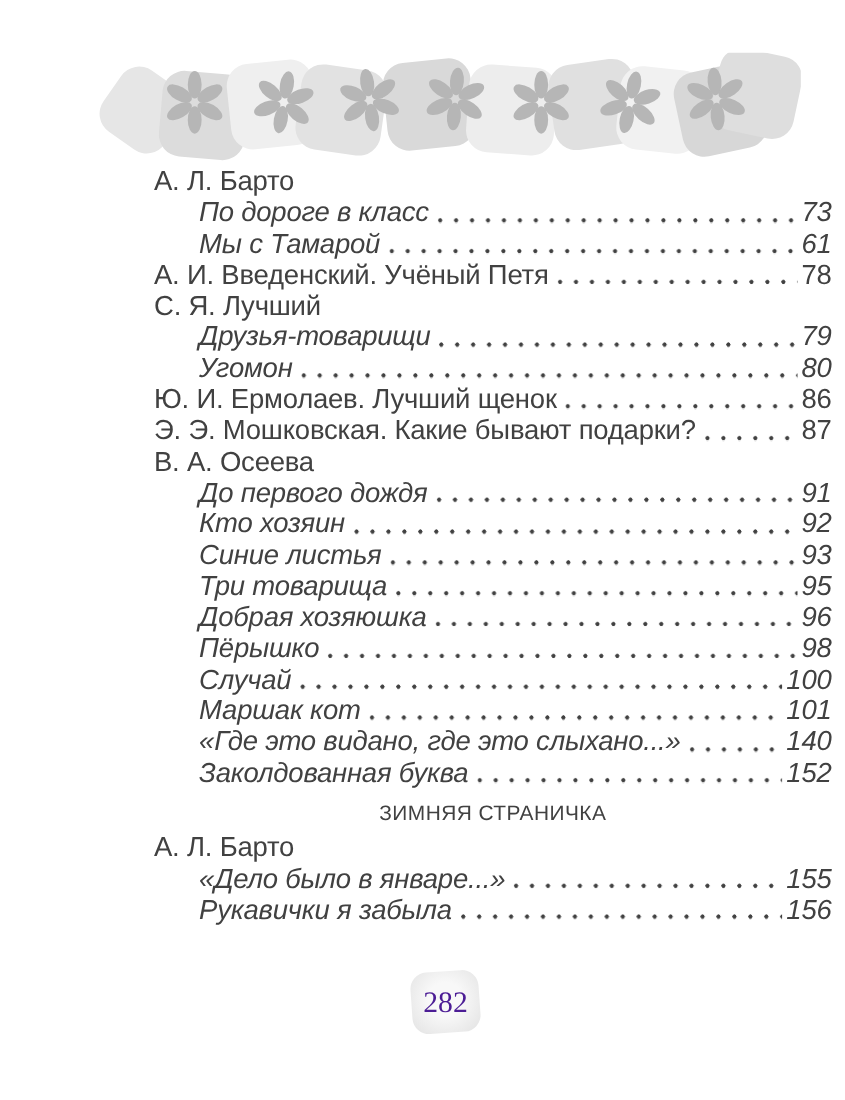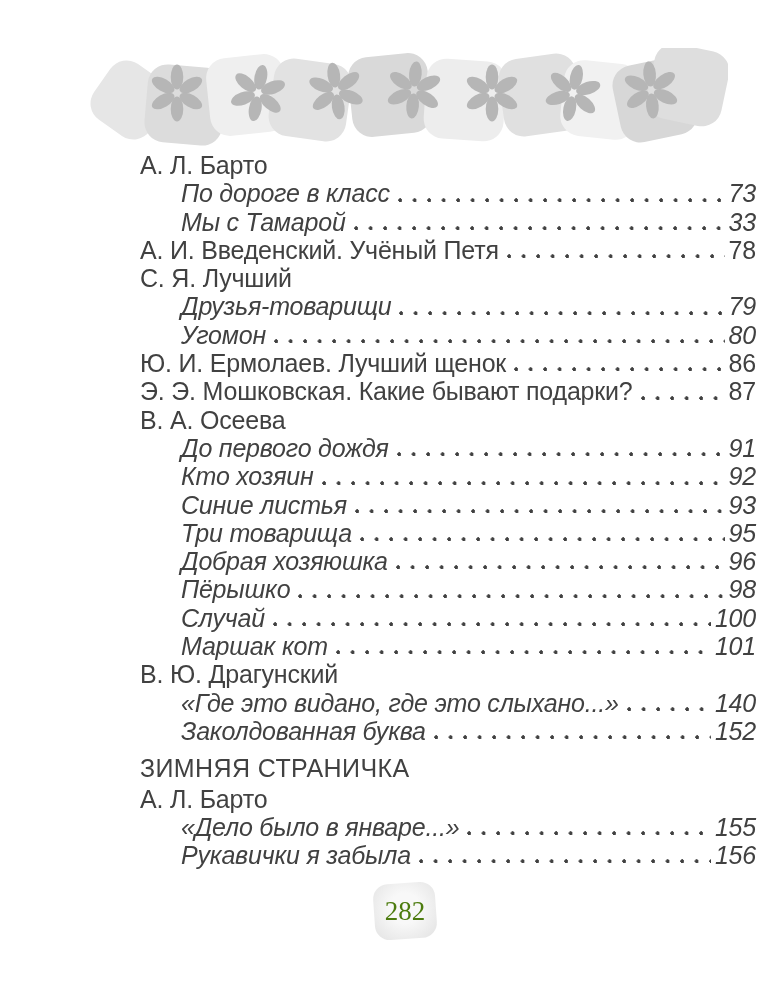--- a/index.html
+++ b/index.html
@@ -42,21 +42,22 @@
     align-self:flex-end;
     height:5px;
     margin:0 4px 5px 8px;
     background-image:radial-gradient(circle at 2.2px 2.2px, var(--text) 1.7px, transparent 2.1px);
     background-size:14.5px 5px;
     background-repeat:repeat-x;
     background-position:left bottom;
   }
   .toc-page{ flex:0 0 auto; text-align:right; }
   .section-heading{
-    font-size:25px;
+    text-align:center;
+    font-size:19px;
     letter-spacing:0.4px;
     height:28.3px;
     line-height:28.3px;
     margin-top:9px;
     margin-bottom:2px;
   }
   .badge-wrap{
     position:absolute;
     left:374px; top:883px;
     width:62px; height:56px;
@@ -65,21 +66,21 @@
     position:absolute; inset:0;
     border-radius:15px;
     transform:rotate(-4deg);
     background:radial-gradient(circle at 50% 45%, var(--badge-inner,#f8f8f8) 35%, var(--badge-outer,#e2e2e2) 100%);
   }
   .badge-num{
     position:absolute; inset:0;
     display:flex; align-items:center; justify-content:center;
     font-family:"Liberation Serif",serif;
     font-size:27px;
-    color:#4d7c0f;
+    color:#4c1d95;
   }
 </style>
 </head>
 <body>
 
 <svg class="decor-band" viewBox="0 0 640 110">
     <rect x="-34" y="-34" width="68" height="68" rx="20" transform="translate(42 52) rotate(35)" fill="#e6e6e6"></rect>
     <rect x="-39" y="-39" width="78" height="78" rx="20" transform="translate(97 57) rotate(5)" fill="#dcdcdc"></rect>
     <rect x="-39" y="-39" width="78" height="78" rx="20" transform="translate(159 47) rotate(-6)" fill="#efefef"></rect>
     <rect x="-39" y="-39" width="78" height="78" rx="20" transform="translate(222 52) rotate(8)" fill="#e2e2e2"></rect>
@@ -155,21 +156,21 @@
 
   <div class="toc-row indent">
     <span class="toc-text">По дороге в класс</span>
     <span class="leader"></span>
     <span class="toc-page">73</span>
   </div>
 
   <div class="toc-row indent">
     <span class="toc-text">Мы с Тамарой</span>
     <span class="leader"></span>
-    <span class="toc-page">33</span>
+    <span class="toc-page">61</span>
   </div>
 
   <div class="toc-row">
     <span class="toc-text">А. И. Введенский. Учёный Петя</span>
     <span class="leader"></span>
     <span class="toc-page">78</span>
   </div>
 
   <div class="toc-row">
     <span class="toc-text">С. Я. Лучший</span>
@@ -247,24 +248,20 @@
     <span class="leader"></span>
     <span class="toc-page">100</span>
   </div>
 
   <div class="toc-row indent">
     <span class="toc-text">Маршак кот</span>
     <span class="leader"></span>
     <span class="toc-page">101</span>
   </div>
 
-  <div class="toc-row">
-    <span class="toc-text">В. Ю. Драгунский</span>
-
-  </div>
 
   <div class="toc-row indent">
     <span class="toc-text">«Где это видано, где это слыхано...»</span>
     <span class="leader"></span>
     <span class="toc-page">140</span>
   </div>
 
   <div class="toc-row indent">
     <span class="toc-text">Заколдованная буква</span>
     <span class="leader"></span>

